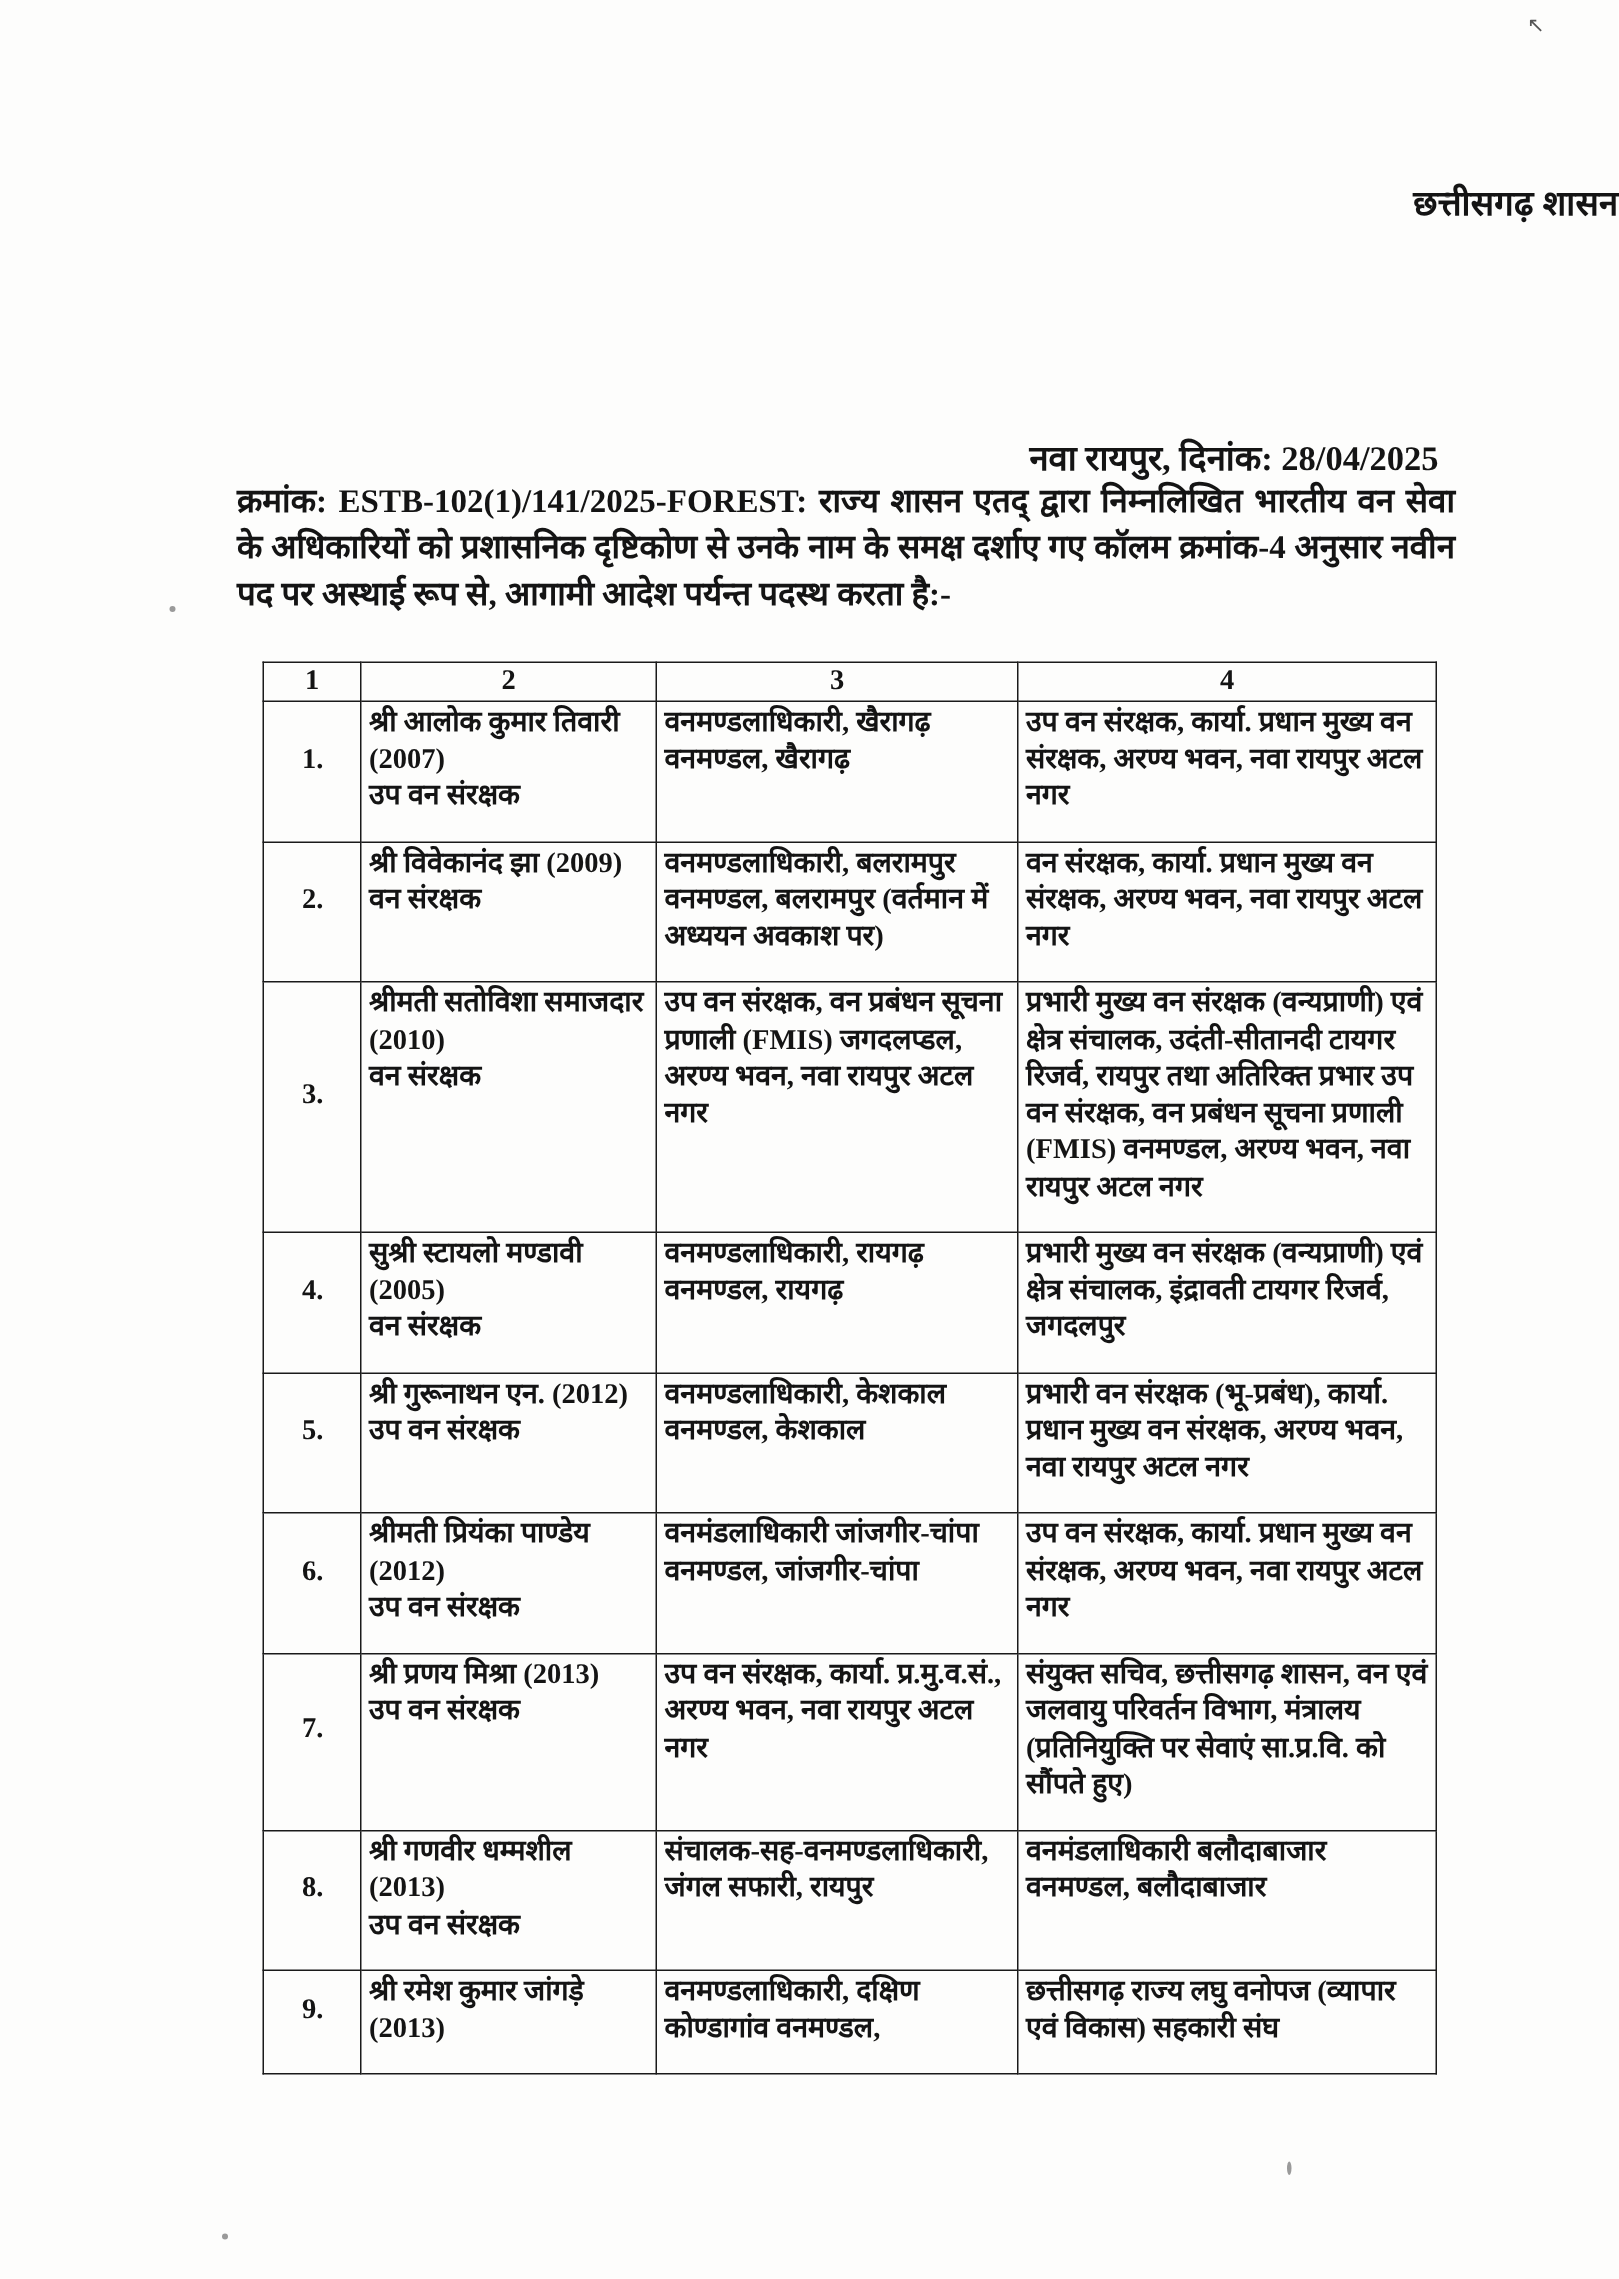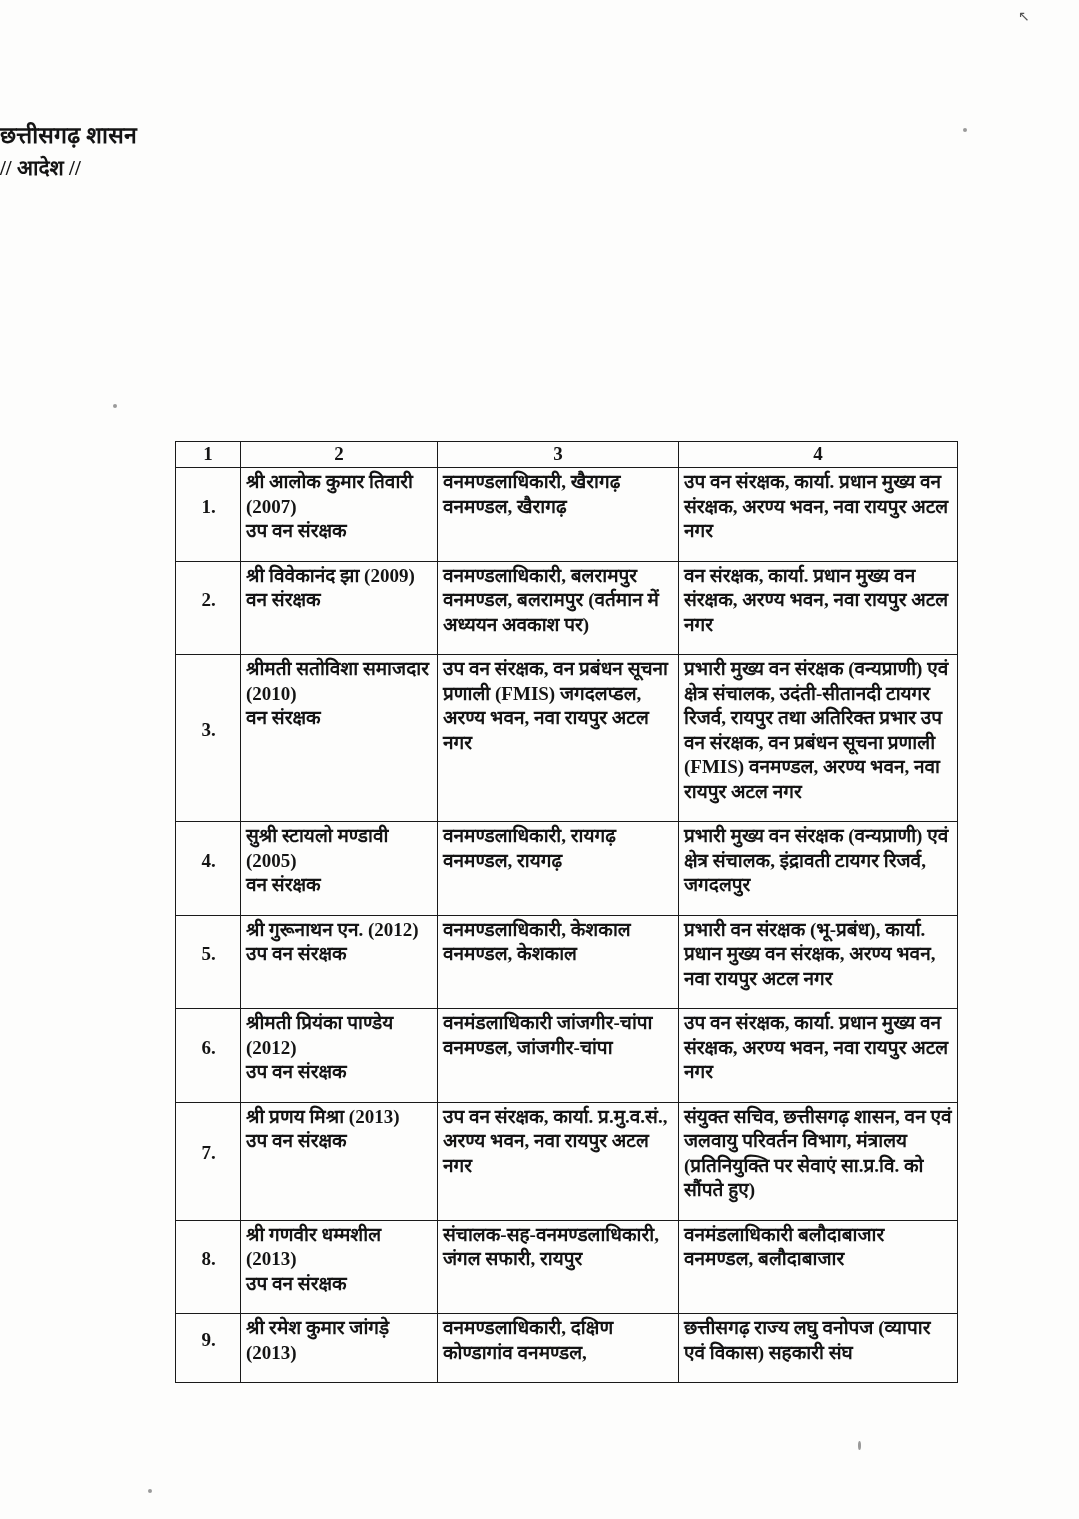--- a/index.html
+++ b/index.html
@@ -25,21 +25,21 @@
   .speck {
     position: absolute;
     background: #9a9a9a;
     border-radius: 50%;
   }
   .header-block {
     position: absolute;
     left: 0;
     top: 120px;
     width: 1079px;
-    text-align: left;
+    text-align: right;
   }
   .header-line {
     font-weight: bold;
     font-size: 23px;
     line-height: 31px;
     letter-spacing: 0.2px;
   }
   .header-line.l2 { font-size: 23px; }
   .header-line.l3 { font-size: 22px; }
   .header-line.l4 { font-size: 23px; }
@@ -111,24 +111,25 @@
 <div class="page">
 
   <div class="speck" style="left:963px; top:128px; width:4px; height:4px;"></div>
   <div class="speck" style="left:113px; top:404px; width:4px; height:4px;"></div>
   <div class="speck" style="left:148px; top:1489px; width:4px; height:4px;"></div>
   <div class="speck" style="left:858px; top:1441px; width:3px; height:9px;"></div>
   <div class="tiny-mark" style="left:1018px; top:8px;">↖</div>
 
   <div class="header-block">
     <div class="header-line l1">छत्तीसगढ़ शासन</div>
-    <div class="order-word">// आदेश //</div>
   </div>
 
-
+  <div class="place-date">नवा रायपुर, दिनांक: 28/04/2025</div>
+
+  <div class="body-para">क्रमांक: ESTB-102(1)/141/2025-FOREST: राज्य शासन एतद् द्वारा निम्नलिखित भारतीय वन सेवा के अधिकारियों को प्रशासनिक दृष्टिकोण से उनके नाम के समक्ष दर्शाए गए कॉलम क्रमांक-4 अनुसार नवीन पद पर अस्थाई रूप से, आगामी आदेश पर्यन्त पदस्थ करता है:-</div>
 
   <table class="order-table">
     <thead>
       <tr class="numrow">
         <td class="c1">1</td>
         <td class="c2">2</td>
         <td class="c3">3</td>
         <td class="c4">4</td>
       </tr>
     </thead>

